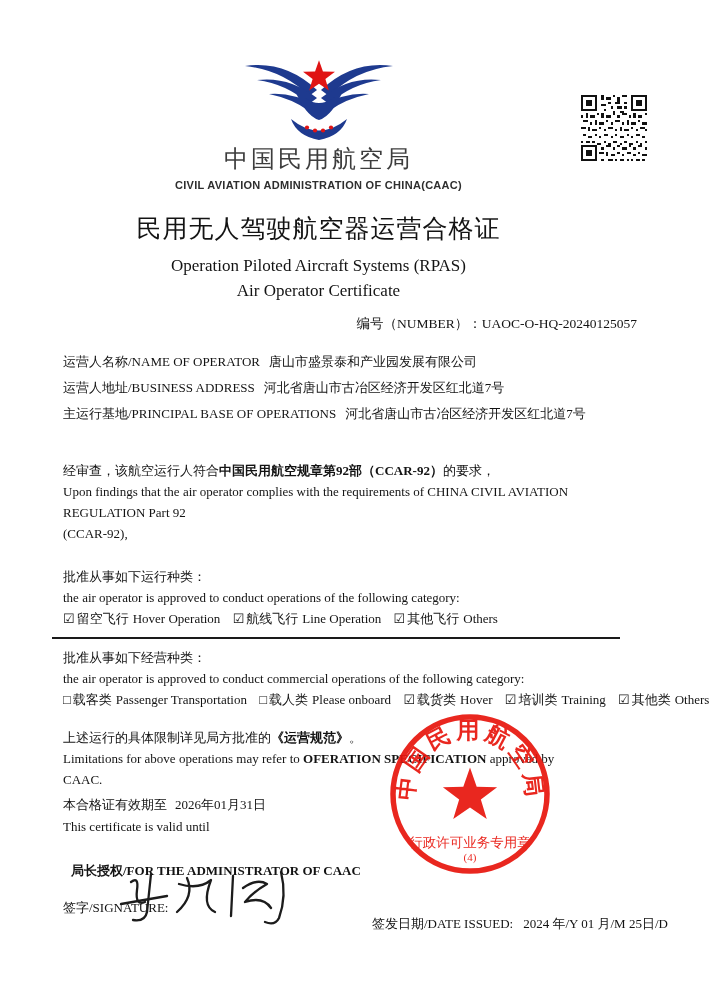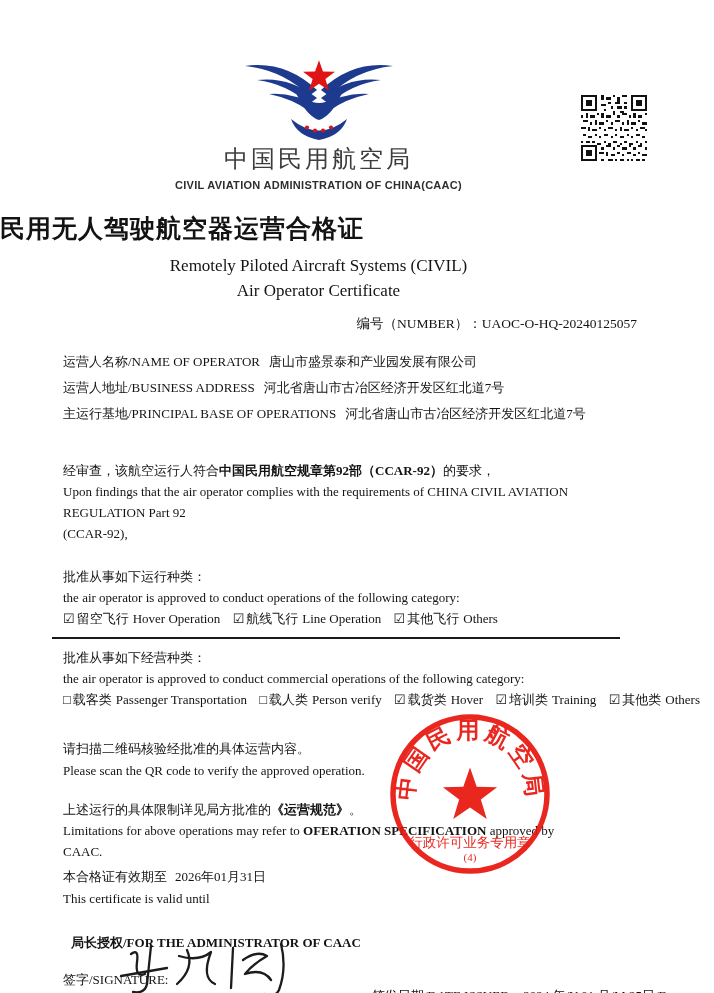--- a/index.html
+++ b/index.html
@@ -9,21 +9,21 @@
 
   
   .header{padding-top:56px;text-align:center;}
   .logo-svg{display:block;margin:0 auto;}
   .agency-cn{font-family:"Liberation Sans","DejaVu Sans",sans-serif;
              font-size:24px;letter-spacing:3px;color:#3d3d3d;margin-top:-1px;}
   .agency-en{font-family:"Liberation Sans","DejaVu Sans",sans-serif;
              font-size:11px;font-weight:600;letter-spacing:.3px;color:#2e2e2e;margin-top:4px;}
 
   
-  .title-cn{margin-top:21px;text-align:left;font-size:25px;font-weight:bold;letter-spacing:1px;}
+  .title-cn{margin-top:21px;text-align:center;font-size:25px;font-weight:normal;letter-spacing:1px;}
   .title-en{margin-top:8px;text-align:center;font-size:17px;line-height:25px;}
   .number-line{margin-top:12px;text-align:right;font-size:13.5px;}
 
   
   .content{padding:0 52px 0 63px;font-size:13px;}
   .op-block{margin-top:16px;}
   .op-line{line-height:26px;white-space:nowrap;}
   .op-line .val{margin-left:9px;}
   .findings{margin-top:33px;line-height:21px;}
   .sec{line-height:21px;}
@@ -93,21 +93,21 @@
           <circle cx="92" cy="71.5" r="2.1"></circle>
         <polygon transform="translate(80,21) scale(0.56)" points="0,-30 -7.05,-9.71 -28.53,-9.27 -11.41,3.71 -17.63,24.27 0,12 17.63,24.27 11.41,3.71 28.53,-9.27 7.05,-9.71"></polygon>
       </g>
     </svg>
     <div class="agency-cn">中国民用航空局</div>
     <div class="agency-en">CIVIL AVIATION ADMINISTRATION OF CHINA(CAAC)</div>
   </div>
 
   <div class="title-cn">民用无人驾驶航空器运营合格证</div>
   <div class="title-en">
-    <div>Remotely Piloted Aircraft Systems (CIVIL)</div>
+    <div>Operation Piloted Aircraft Systems (RPAS)</div>
     <div>Air Operator Certificate</div>
   </div>
   <div class="number-line">
     <span>编号（NUMBER）：</span><span>UAOC-O-HQ-20240125057</span>
   </div>
 
   <div class="content">
 
     <div class="op-block">
       <div class="op-line">
@@ -139,31 +139,27 @@
       </div>
     </div>
 
     <div class="divider"></div>
 
     <div class="sec">
       <div>批准从事如下经营种类：</div>
       <div>the air operator is approved to conduct commercial operations of the following category:</div>
       <div class="check-row">
         <span class="check-item"><span>□</span><span class="cn">载客类</span><span class="en">Passenger Transportation</span></span>
-        <span class="check-item"><span>□</span><span class="cn">载人类</span><span class="en">Person verify</span></span>
+        <span class="check-item"><span>□</span><span class="cn">载人类</span><span class="en">Please onboard</span></span>
         <span class="check-item"><span>☑</span><span class="cn">载货类</span><span class="en">Hover</span></span>
         <span class="check-item"><span>☑</span><span class="cn">培训类</span><span class="en">Training</span></span>
         <span class="check-item"><span>☑</span><span class="cn">其他类</span><span class="en">Others</span></span>
       </div>
     </div>
 
-    <div class="qr-note">
-      <div>请扫描二维码核验经批准的具体运营内容。</div>
-      <div>Please scan the QR code to verify the approved operation.</div>
-    </div>
 
     <div class="limits">
       <div>
         <span>上述运行的具体限制详见局方批准的</span><b>《运营规范》</b><span>。</span>
       </div>
       <div>
         <span>Limitations for above operations may refer to </span><b>OFERATION SPECIFICATION</b><span> approved by CAAC.</span>
       </div>
     </div>
 

